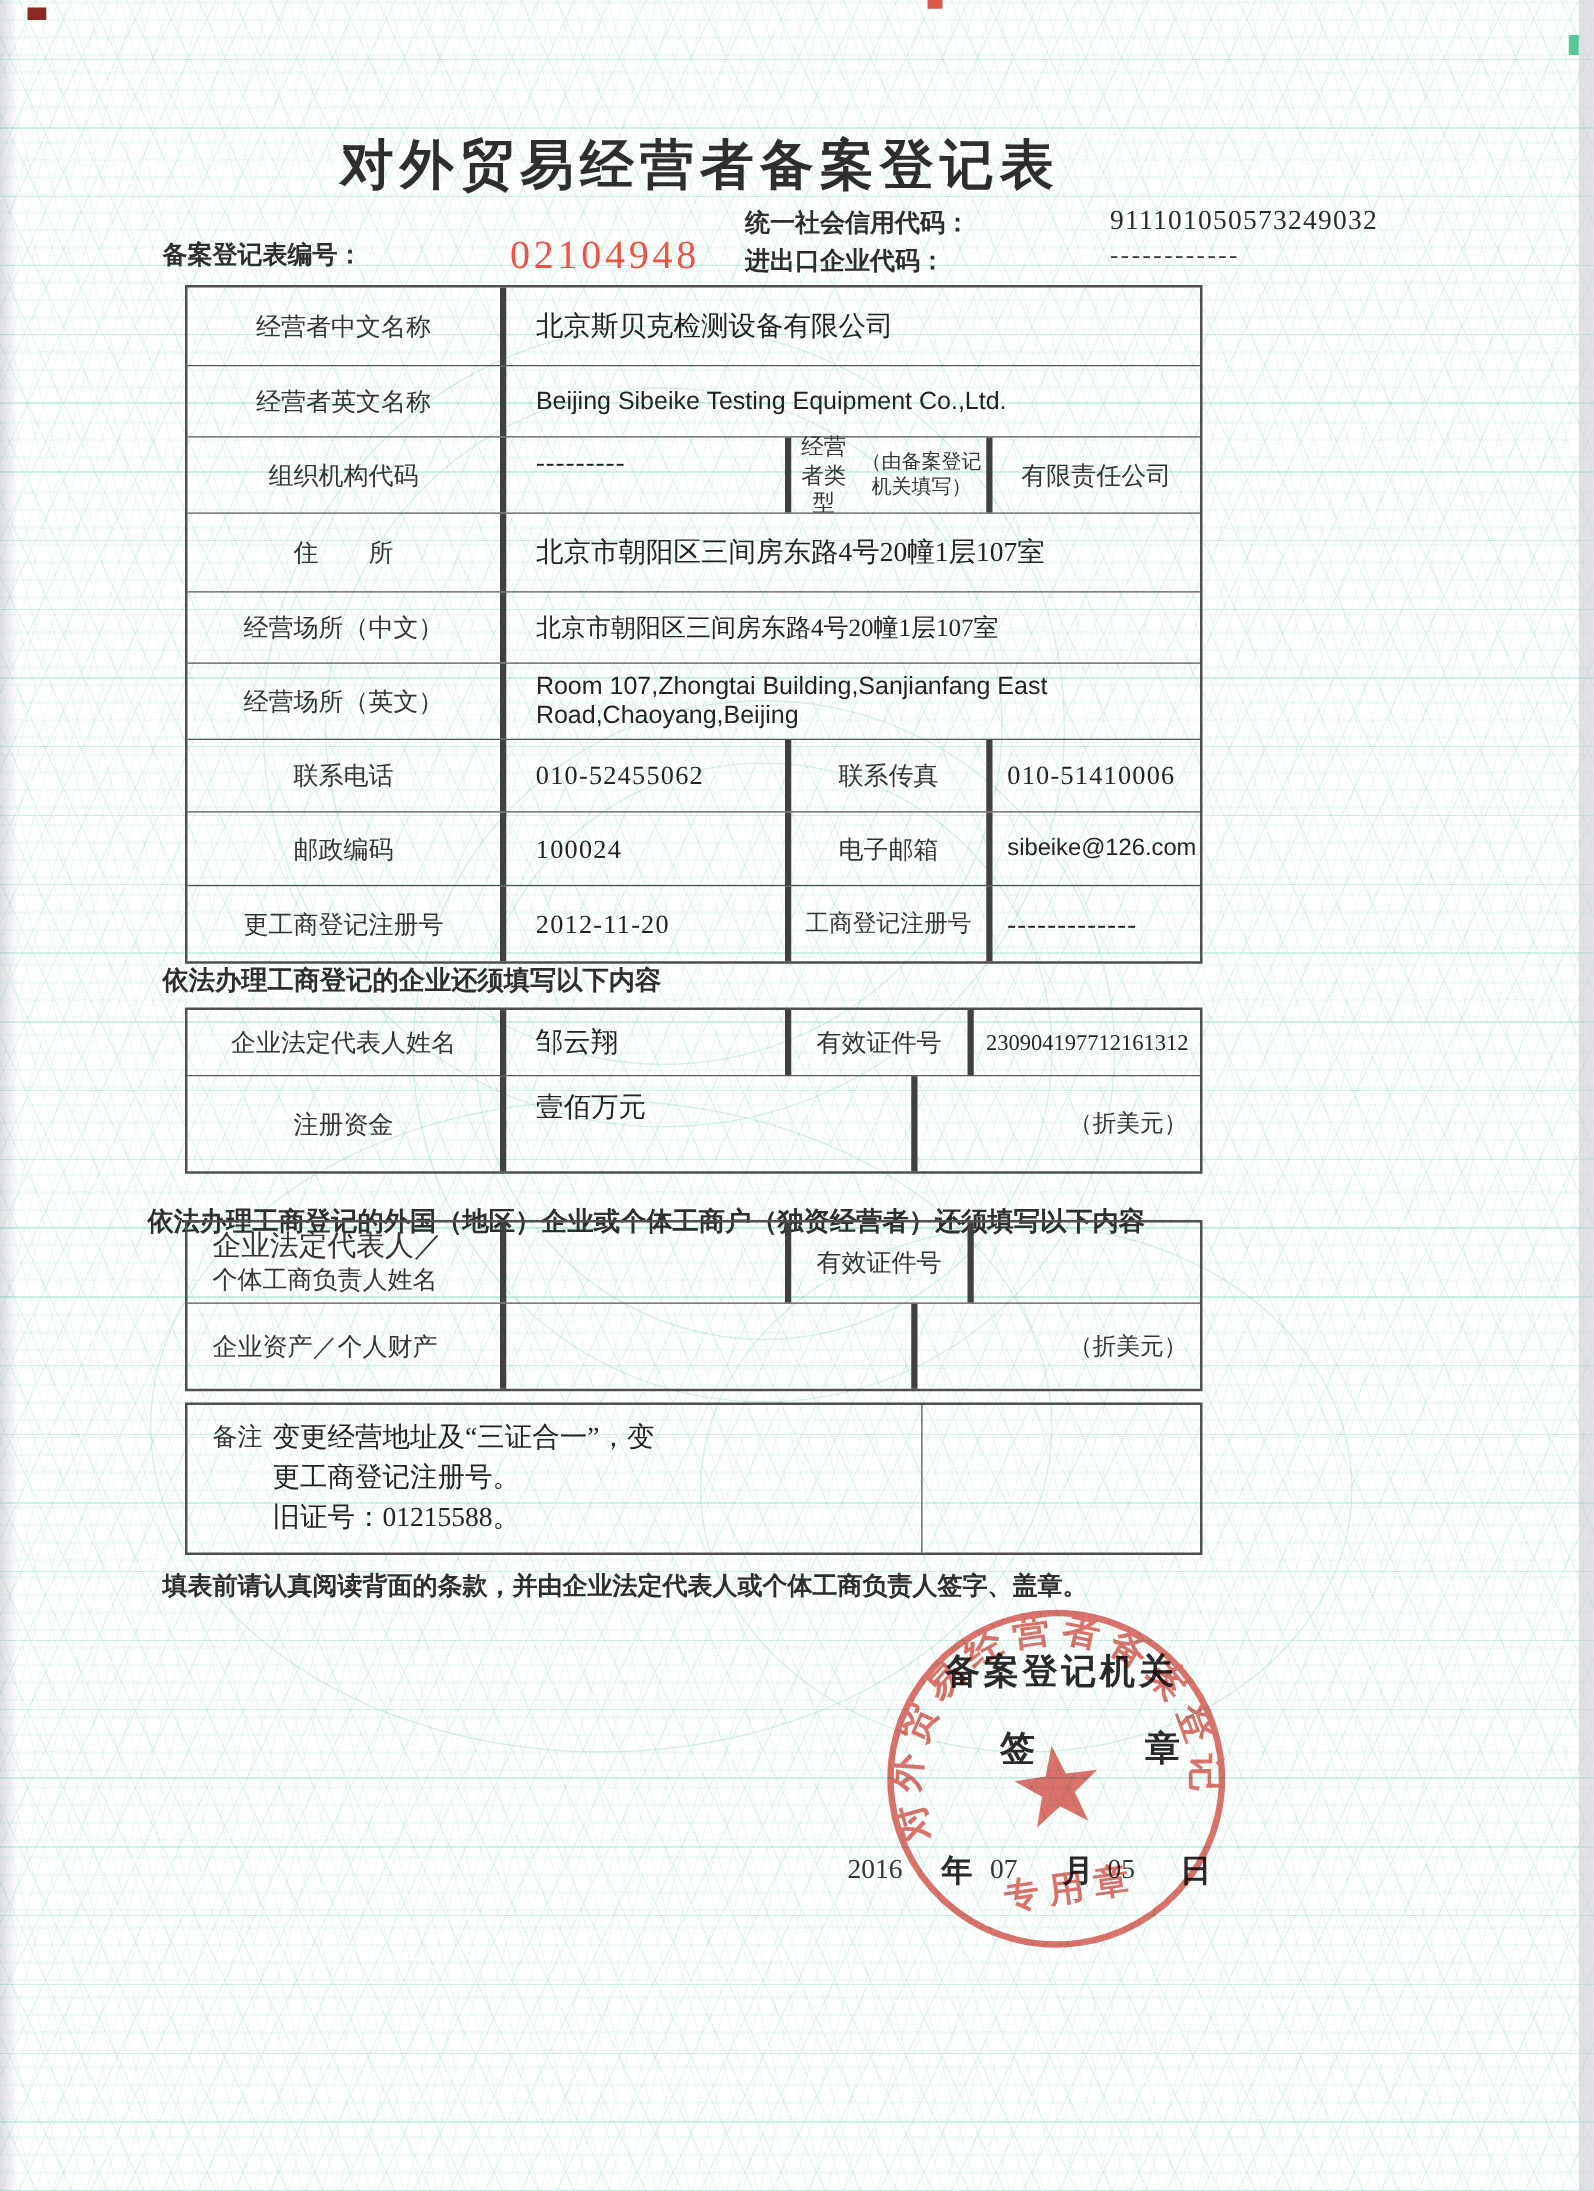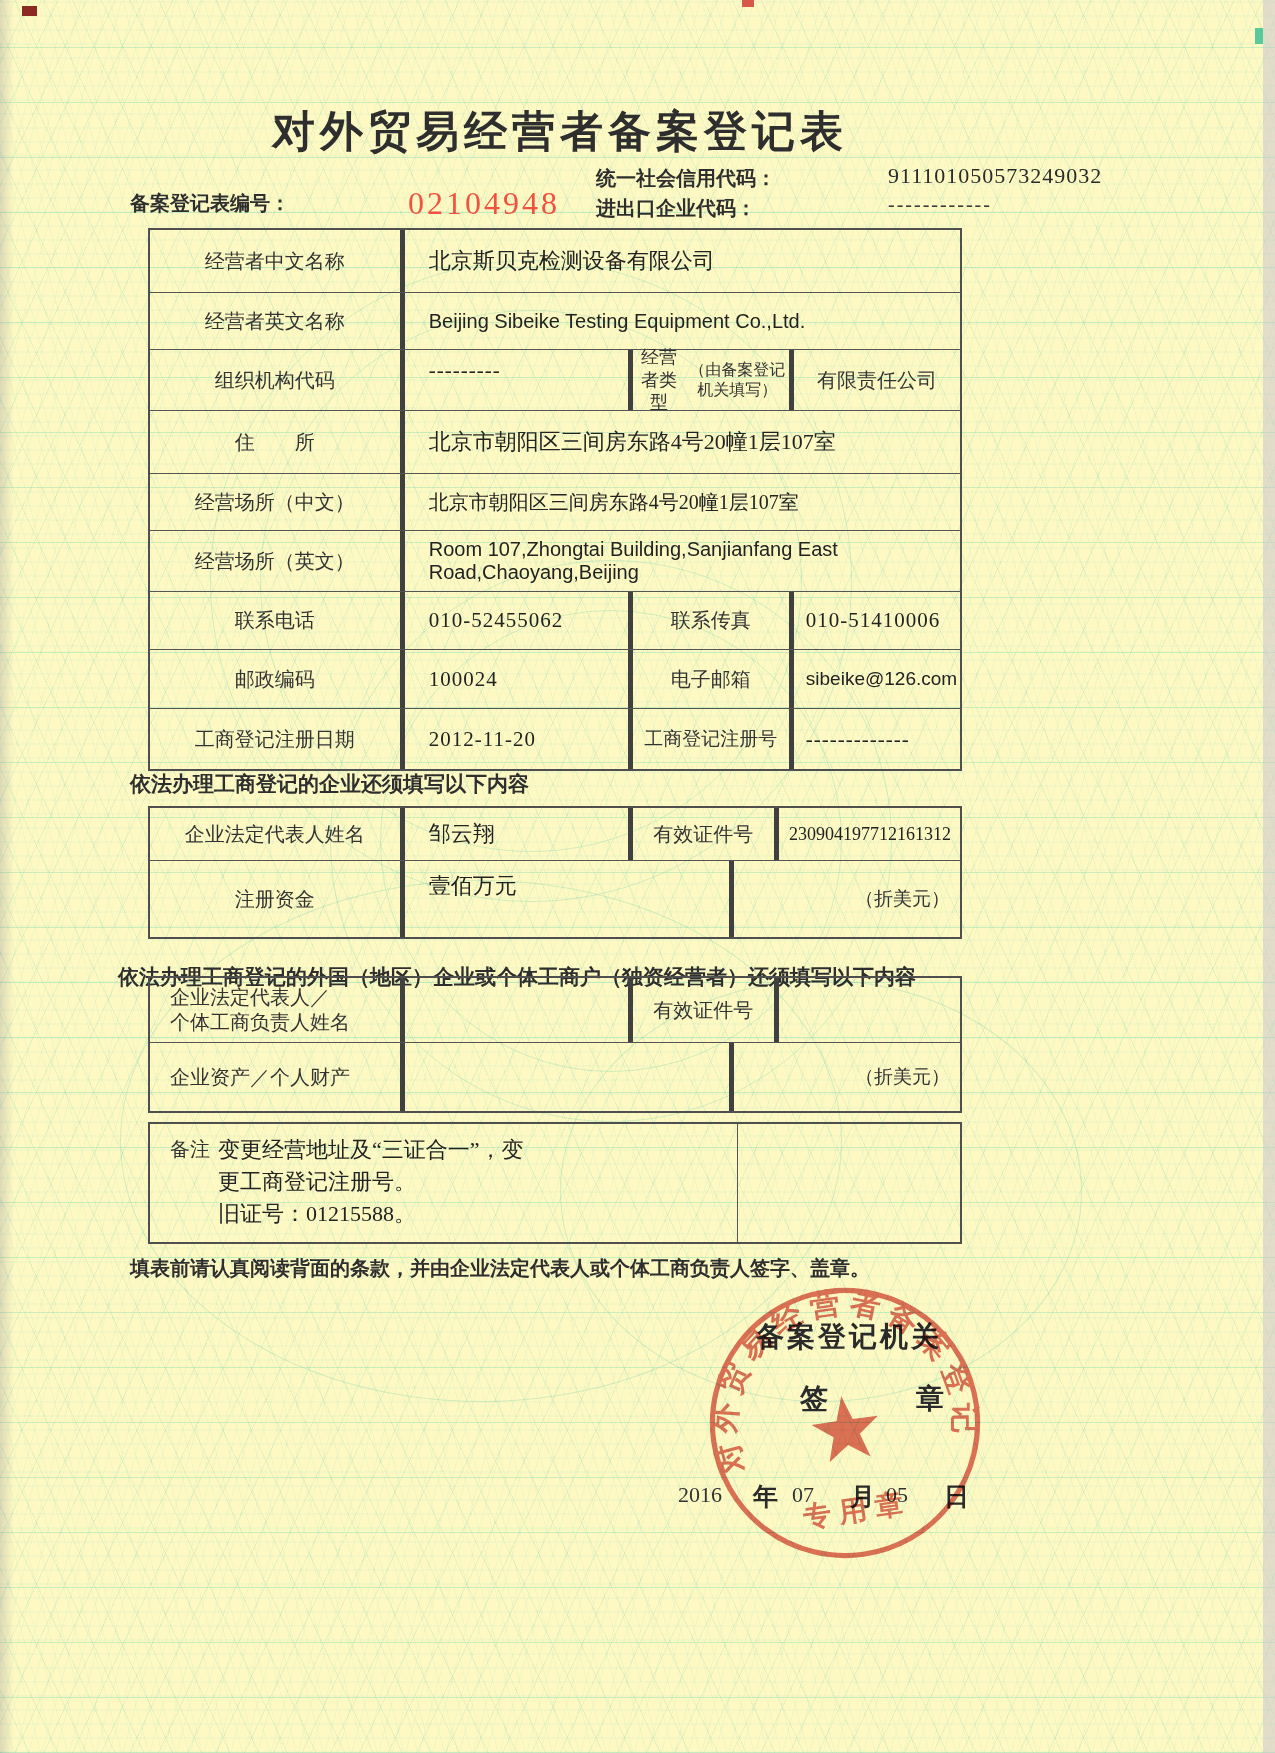--- a/index.html
+++ b/index.html
@@ -1,20 +1,20 @@
 <!DOCTYPE html>
 <html><head>
 <meta charset="utf-8">
 <style>
   html,body{margin:0;padding:0;background:#d9d9d9;}
   .page{
     position:relative;
     width:1275px;height:1753px;
     margin:0 auto;
-    background:#fef9c3;
+    background:#ffffff;
     overflow:hidden;
     font-family:"Liberation Serif","DejaVu Serif",serif;
     color:#3a3a3a;
   }
   
   .page::before{
     content:"";position:absolute;inset:0;z-index:0;
     background-image:
       repeating-linear-gradient(115deg, rgba(121,205,170,0.18) 0 1px, transparent 1px 26px),
       repeating-linear-gradient(65deg,  rgba(121,205,170,0.18) 0 1px, transparent 1px 26px),
@@ -124,21 +124,21 @@
       <div class="td lab" style="width:162px;">联系传真</div>
       <div class="td val num" style="width:167px;padding-left:12px;">010-51410006</div>
     </div>
     <div class="tr" style="height:58px;">
       <div class="td lab" style="width:256px;">邮政编码</div>
       <div class="td val num" style="width:229px;">100024</div>
       <div class="td lab" style="width:162px;">电子邮箱</div>
       <div class="td val val-en" style="width:167px;padding-left:12px;font-size:19px;">sibeike@126.com</div>
     </div>
     <div class="tr" style="height:60px;">
-      <div class="td lab" style="width:256px;">工商登记注册日期</div>
+      <div class="td lab" style="width:256px;">更工商登记注册号</div>
       <div class="td val num" style="width:229px;">2012-11-20</div>
       <div class="td lab" style="width:162px;font-size:19px;">工商登记注册号</div>
       <div class="td val num" style="width:167px;padding-left:12px;">-------------</div>
     </div>
   </div>
 
   <div class="abs sec-head" style="left:130px;top:770px;">依法办理工商登记的企业还须填写以下内容</div>
   <div class="tbl" style="top:806px;">
     <div class="tr" style="height:52px;">
       <div class="td lab" style="width:256px;">企业法定代表人姓名</div>
@@ -150,21 +150,21 @@
       <div class="td lab" style="width:256px;">注册资金</div>
       <div class="td val" style="width:331px;align-items:flex-start;padding-top:10px;">壹佰万元</div>
       <div class="td usd" style="width:227px;">（折美元）</div>
     </div>
   </div>
 
   <div class="abs sec-head" style="left:118px;top:944px;margin-top:19px;">依法办理工商登记的外国（地区）企业或个体工商户（独资经营者）还须填写以下内容</div>
   <div class="tbl" style="top:976px;">
     <div class="tr" style="height:64px;">
       <div class="td lab" style="width:256px;flex-direction:column;align-items:flex-start;justify-content:center;padding-left:20px;text-align:left;">
-        <span class="sub" style="font-size:20px;">企业法定代表人／</span>
+        <span class="sub" style="font-size:23px;">企业法定代表人／</span>
         <span class="sub" style="font-size:20px;">个体工商负责人姓名</span>
       </div>
       <div class="td val" style="width:229px;"></div>
       <div class="td lab" style="width:147px;">有效证件号</div>
       <div class="td val" style="width:182px;"></div>
     </div>
     <div class="tr" style="height:68px;">
       <div class="td lab" style="width:256px;justify-content:flex-start;padding-left:20px;text-align:left;">企业资产／个人财产</div>
       <div class="td val" style="width:331px;"></div>
       <div class="td usd" style="width:227px;">（折美元）</div>

